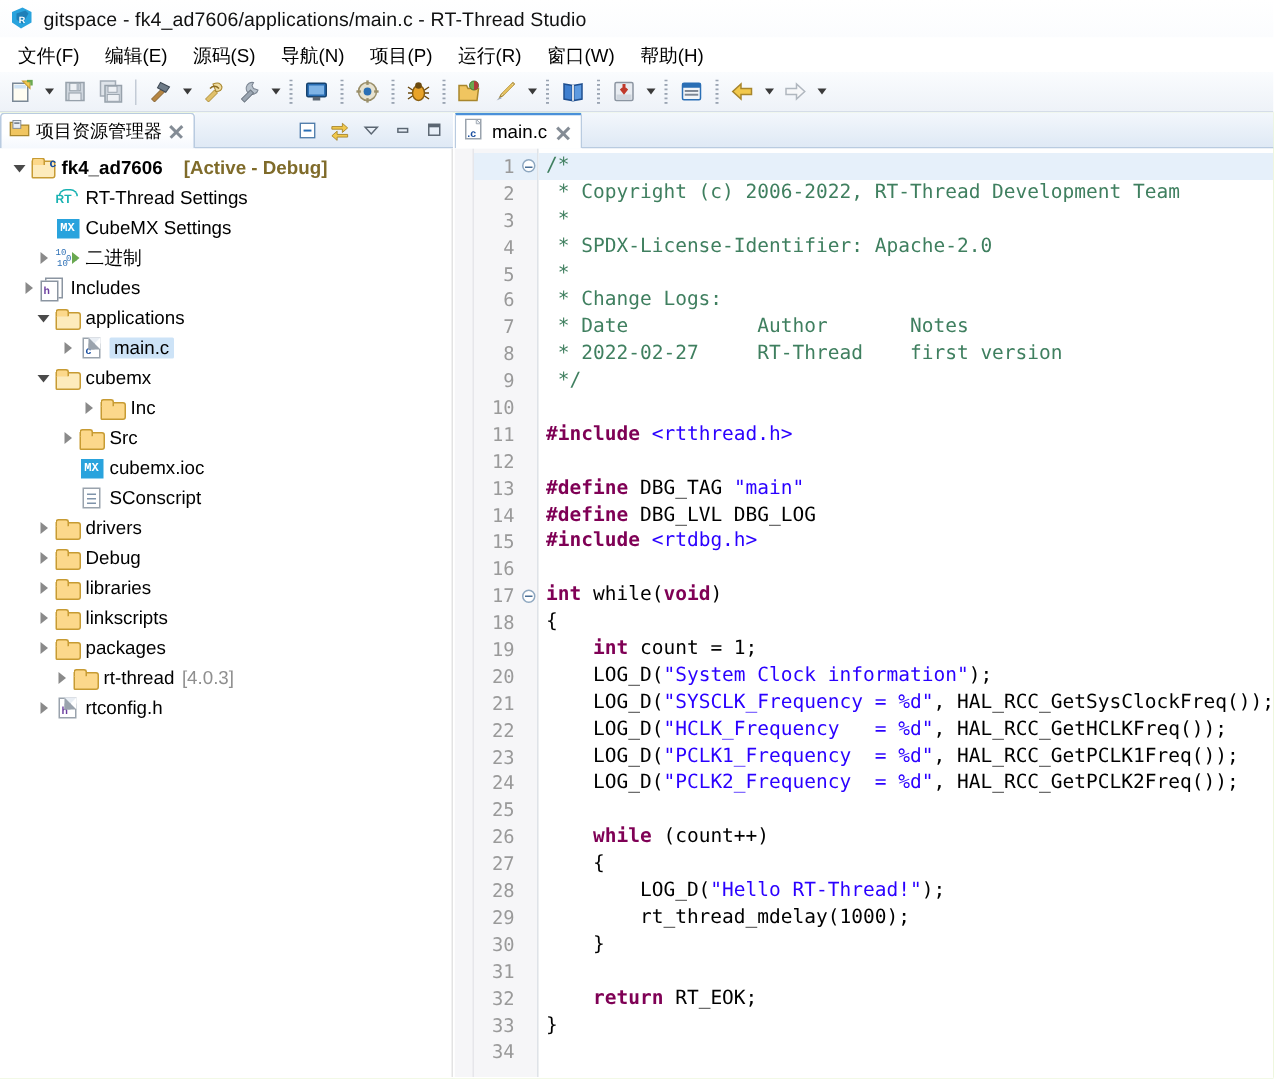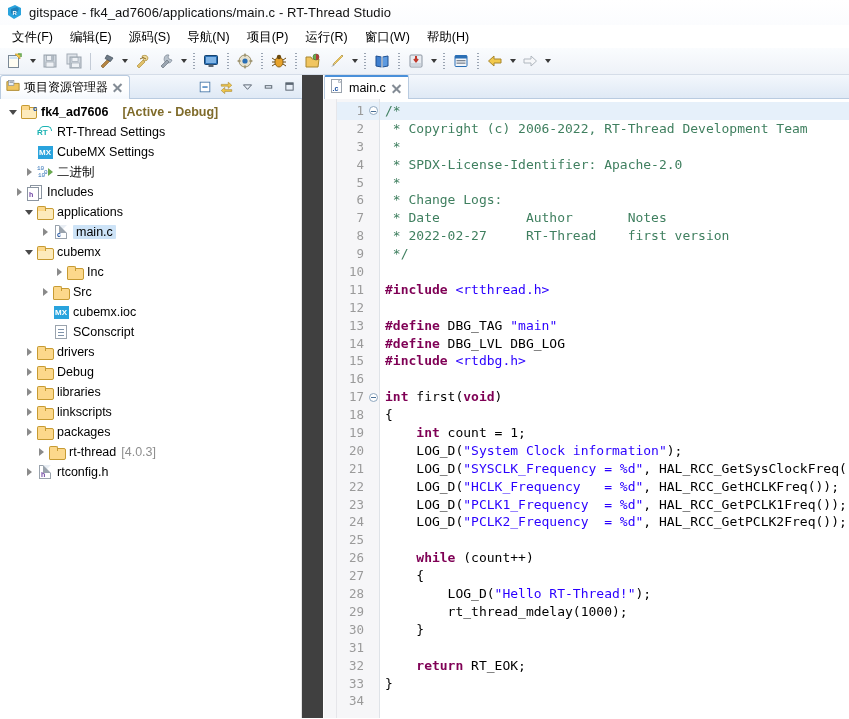--- a/index.html
+++ b/index.html
@@ -63,21 +63,21 @@
     border-top:4px solid #3a3a3a;
   }
   .tsep { width: 1px; height: 17px; background: #c3cbd6; margin: 0 4px; }
   .tsep-dot {
     width: 2px; height: 17px; margin: 0 4px;
     background-image: linear-gradient(#9aa4b2 1px, transparent 1px);
     background-size: 2px 3px;
   }
 
   
-  .body { flex: 1 1 auto; display: flex; min-height: 0; background:#404040;gap:21px; }
+  .body { flex: 1 1 auto; display: flex; min-height: 0; background:#84cc16; }
   .left-pane { width: 302px; flex: 0 0 302px; display: flex; flex-direction: column; min-height:0; background:#fff; }
   .right-pane { flex: 1 1 auto; display: flex; flex-direction: column; min-height:0; background:#fff; border-left: 1px solid #ffffff;}
 
   
   .viewtab-row {
     height: 24px; flex: 0 0 24px; display: flex; align-items: stretch;
     background: linear-gradient(to bottom,#ffffff,#eef3fa);
   }
   .viewtab {
     display: flex; align-items: center; gap: 4px;
@@ -122,21 +122,21 @@
     content:""; position:absolute; left:0; top:0px; width:7px; height:4px;
     background:#fcd88b; border:1px solid #c79b33; border-bottom:none; border-radius:2px 2px 0 0;
   }
   .ico-folder.open:before { background:#fdebbc; }
 
   .ico-file { width:12px;height:14px; background:#fff; border:1px solid #9aa3ad; position:relative; }
   .ico-file:after{content:"";position:absolute;right:-1px;top:-1px;border-width:4px;border-style:solid;border-color:#e9eef4 #fff #9aa3ad #9aa3ad;}
   .ico-file .ext{position:absolute;left:1px;bottom:0px;font-size:7px;line-height:7px;font-family:"Liberation Sans",sans-serif;color:#1a4fa0;font-weight:bold;}
   .ico-file.h .ext{color:#6b3fa0;}
 
-  .ico-mx { width:15px;height:13px;background:#29a3dd;color:#fff;font-size:8px;line-height:13px;text-align:center;font-weight:bold;font-family:Liberation Sans, sans-serif;}
+  .ico-mx { width:15px;height:13px;background:#29a3dd;color:#fff;font-size:8px;line-height:13px;text-align:center;font-weight:bold;font-family:Liberation Mono, monospace;}
   .ico-rt { width:16px;height:14px;position:relative;color:#18b2b2;font-size:8px;font-weight:bold;line-height:14px;font-family:"Liberation Sans",sans-serif;}
   .ico-rt:before{content:"";position:absolute;left:2px;top:1px;width:11px;height:4px;border:1.5px solid #18b2b2;border-bottom:none;border-radius:6px 6px 0 0;}
   .ico-rt span{position:absolute;left:0;bottom:-1px;width:16px;}
   .ico-bin{width:16px;height:14px;position:relative;}
   .ico-bin span{position:absolute;font-size:6px;color:#2c6fb5;font-family:"Liberation Mono",monospace;}
   .ico-bin .a{left:0;top:0;}.ico-bin .b{left:7px;top:4px;}.ico-bin .c{left:1px;top:7px;}
   .ico-bin:after{content:"";position:absolute;right:0;top:3px;width:0;height:0;border-top:4px solid transparent;border-bottom:4px solid transparent;border-left:5px solid #6aa84f;}
   .ico-inc{width:16px;height:14px;position:relative;}
   .ico-inc:before{content:"";position:absolute;left:3px;top:0;width:10px;height:12px;background:#fff;border:1px solid #8b95a1;}
   .ico-inc:after{content:"";position:absolute;left:0px;top:2px;width:10px;height:12px;background:#fff;border:1px solid #8b95a1;}
@@ -705,21 +705,21 @@
             <div class="ln"><span class="c-com"> * Date           Author       Notes</span></div>
             <div class="ln"><span class="c-com"> * 2022-02-27     RT-Thread    first version</span></div>
             <div class="ln"><span class="c-com"> */</span></div>
             <div class="ln">&nbsp;</div>
             <div class="ln"><span class="c-pp">#include </span><span class="c-inc">&lt;rtthread.h&gt;</span></div>
             <div class="ln">&nbsp;</div>
             <div class="ln"><span class="c-pp">#define</span><span class="c-pl"> DBG_TAG </span><span class="c-str">"main"</span></div>
             <div class="ln"><span class="c-pp">#define</span><span class="c-pl"> DBG_LVL DBG_LOG</span></div>
             <div class="ln"><span class="c-pp">#include </span><span class="c-inc">&lt;rtdbg.h&gt;</span></div>
             <div class="ln">&nbsp;</div>
-            <div class="ln"><span class="c-kw">int</span><span class="c-pl"> first(</span><span class="c-kw">void</span><span class="c-pl">)</span></div>
+            <div class="ln"><span class="c-kw">int</span><span class="c-pl"> while(</span><span class="c-kw">void</span><span class="c-pl">)</span></div>
             <div class="ln"><span class="c-pl">{</span></div>
             <div class="ln"><span class="c-pl">    </span><span class="c-kw">int</span><span class="c-pl"> count = 1;</span></div>
             <div class="ln"><span class="c-pl">    LOG_D(</span><span class="c-str">"System Clock information"</span><span class="c-pl">);</span></div>
             <div class="ln"><span class="c-pl">    LOG_D(</span><span class="c-str">"SYSCLK_Frequency = %d"</span><span class="c-pl">, HAL_RCC_GetSysClockFreq());</span></div>
             <div class="ln"><span class="c-pl">    LOG_D(</span><span class="c-str">"HCLK_Frequency   = %d"</span><span class="c-pl">, HAL_RCC_GetHCLKFreq());</span></div>
             <div class="ln"><span class="c-pl">    LOG_D(</span><span class="c-str">"PCLK1_Frequency  = %d"</span><span class="c-pl">, HAL_RCC_GetPCLK1Freq());</span></div>
             <div class="ln"><span class="c-pl">    LOG_D(</span><span class="c-str">"PCLK2_Frequency  = %d"</span><span class="c-pl">, HAL_RCC_GetPCLK2Freq());</span></div>
             <div class="ln">&nbsp;</div>
             <div class="ln"><span class="c-pl">    </span><span class="c-kw">while</span><span class="c-pl"> (count++)</span></div>
             <div class="ln"><span class="c-pl">    {</span></div>

